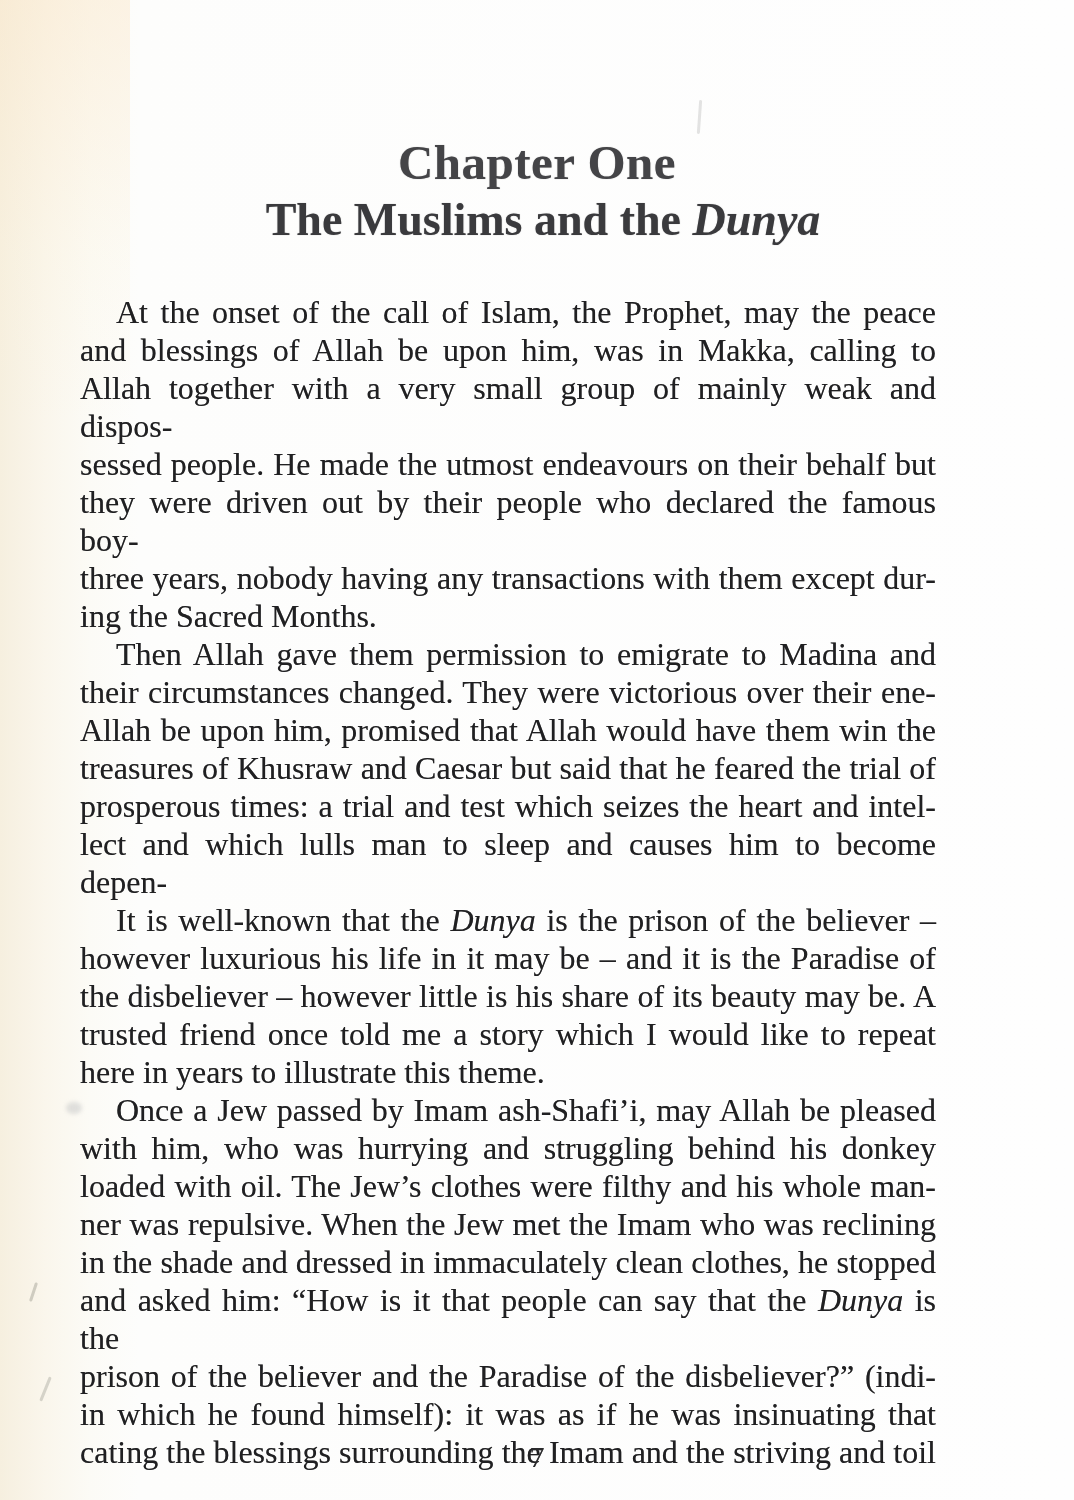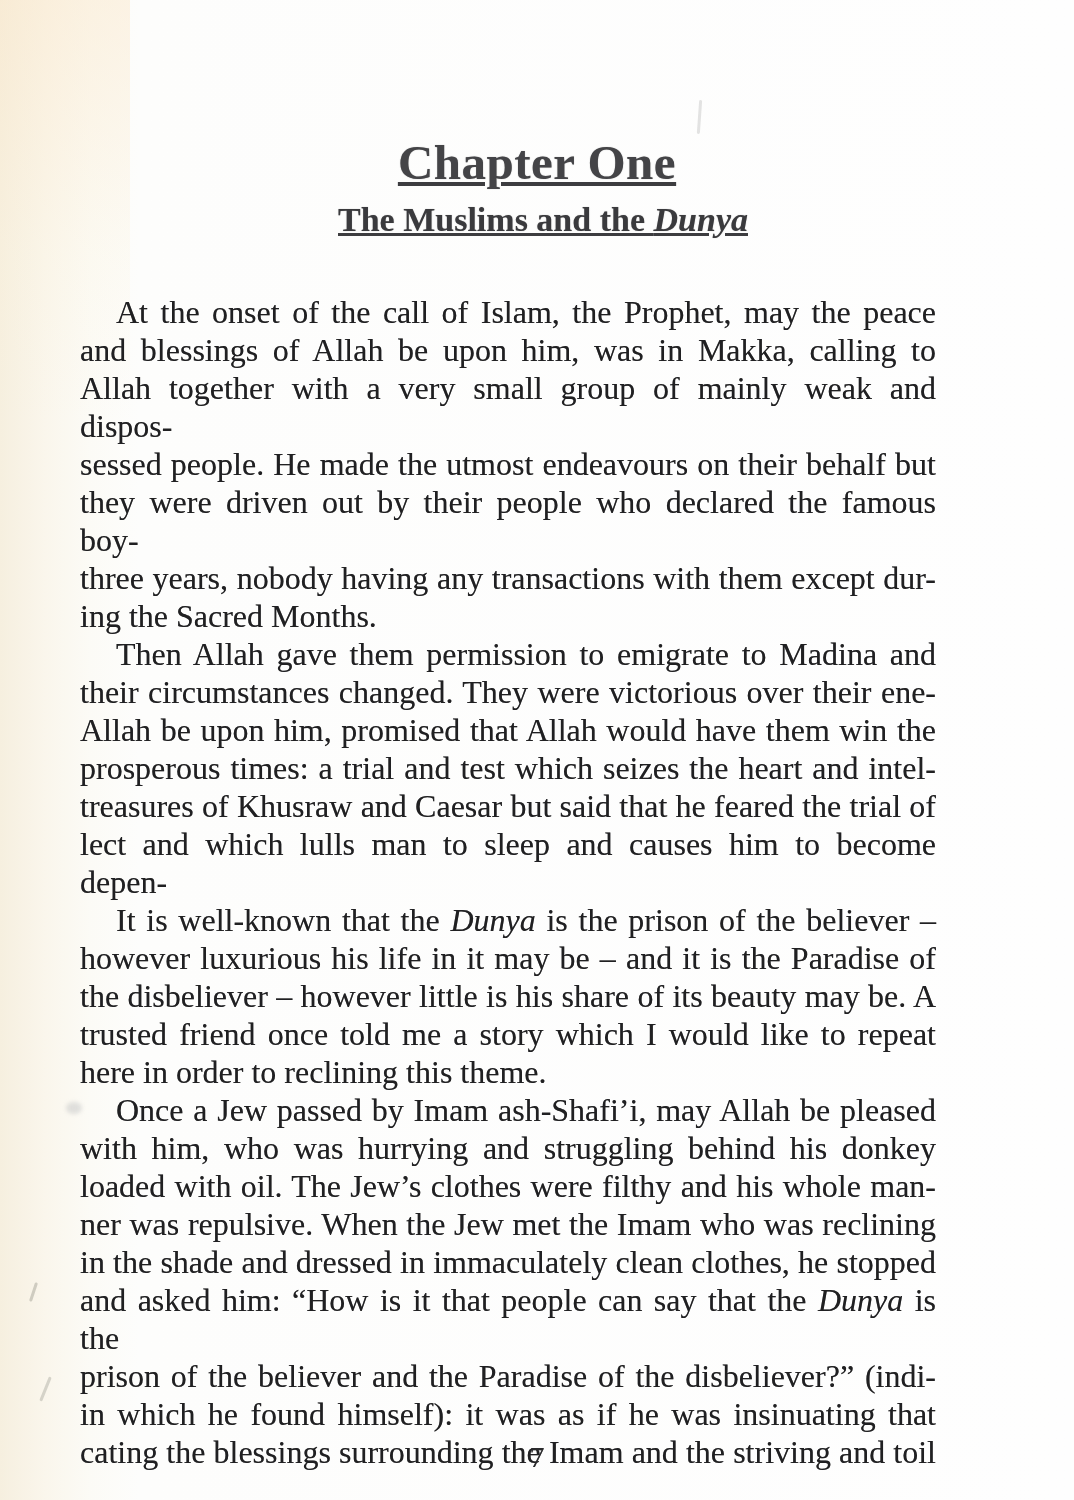--- a/index.html
+++ b/index.html
@@ -23,32 +23,31 @@
     width: 130px; height: 420px;
     background: linear-gradient(180deg, rgba(250,230,200,0.45), rgba(250,240,215,0.2) 60%, rgba(250,240,215,0) 100%);
     pointer-events: none;
   }
   .heading {
     position: absolute;
     top: 134px;
     left: 0; right: 0;
     text-align: center;
     color: #3d3d40;
-    text-decoration: underline;
   }
   .chapter-title {
     font-size: 49px;
     font-weight: bold;
     line-height: 58px;
     letter-spacing: 0.5px;
     color: #444447;
     text-shadow: 0 0 1px rgba(60,60,60,0.45);
   }
   .chapter-subtitle {
-    font-size: 34px;
+    font-size: 46px;
     font-weight: bold;
     line-height: 56px;
     color: #3a3a3d;
     text-shadow: 0 0 1px rgba(60,60,60,0.45);
     padding-left: 12px;
   }
   .body-text {
     position: absolute;
     top: 293px;
     left: 80px;
@@ -127,30 +126,30 @@
         <div class="line"><span>Allah together with a very small group of mainly weak and dispos-</span></div>
         <div class="line"><span>sessed people. He made the utmost endeavours on their behalf but</span></div>
         <div class="line"><span>they were driven out by their people who declared the famous boy-</span></div>
         <div class="line"><span>three years, nobody having any transactions with them except dur-</span></div>
         <div class="line end"><span>ing the Sacred Months.</span></div>
       </div>
       <div class="para">
         <div class="line indent"><span>Then Allah gave them permission to emigrate to Madina and</span></div>
         <div class="line"><span>their circumstances changed. They were victorious over their ene-</span></div>
         <div class="line"><span>Allah be upon him, promised that Allah would have them win the</span></div>
+        <div class="line"><span>treasures of Khusraw and Caesar but said that he feared the trial of</span></div>
         <div class="line"><span>prosperous times: a trial and test which seizes the heart and intel-</span></div>
-        <div class="line"><span>treasures of Khusraw and Caesar but said that he feared the trial of</span></div>
         <div class="line"><span>lect and which lulls man to sleep and causes him to become depen-</span></div>
       </div>
       <div class="para">
         <div class="line indent"><span>It is well-known that the </span><i>Dunya</i><span> is the prison of the believer –</span></div>
         <div class="line"><span>however luxurious his life in it may be – and it is the Paradise of</span></div>
         <div class="line"><span>the disbeliever – however little is his share of its beauty may be. A</span></div>
         <div class="line"><span>trusted friend once told me a story which I would like to repeat</span></div>
-        <div class="line end"><span>here in order to reclining this theme.</span></div>
+        <div class="line end"><span>here in years to illustrate this theme.</span></div>
       </div>
       <div class="para">
         <div class="line indent"><span>Once a Jew passed by Imam ash-Shafi’i, may Allah be pleased</span></div>
         <div class="line"><span>with him, who was hurrying and struggling behind his donkey</span></div>
         <div class="line"><span>loaded with oil. The Jew’s clothes were filthy and his whole man-</span></div>
         <div class="line"><span>ner was repulsive. When the Jew met the Imam who was reclining</span></div>
         <div class="line"><span>in the shade and dressed in immaculately clean clothes, he stopped</span></div>
         <div class="line"><span>and asked him: “How is it that people can say that the </span><i>Dunya</i><span> is the</span></div>
         <div class="line"><span>prison of the believer and the Paradise of the disbeliever?” (indi-</span></div>
         <div class="line"><span>in which he found himself): it was as if he was insinuating that</span></div>

